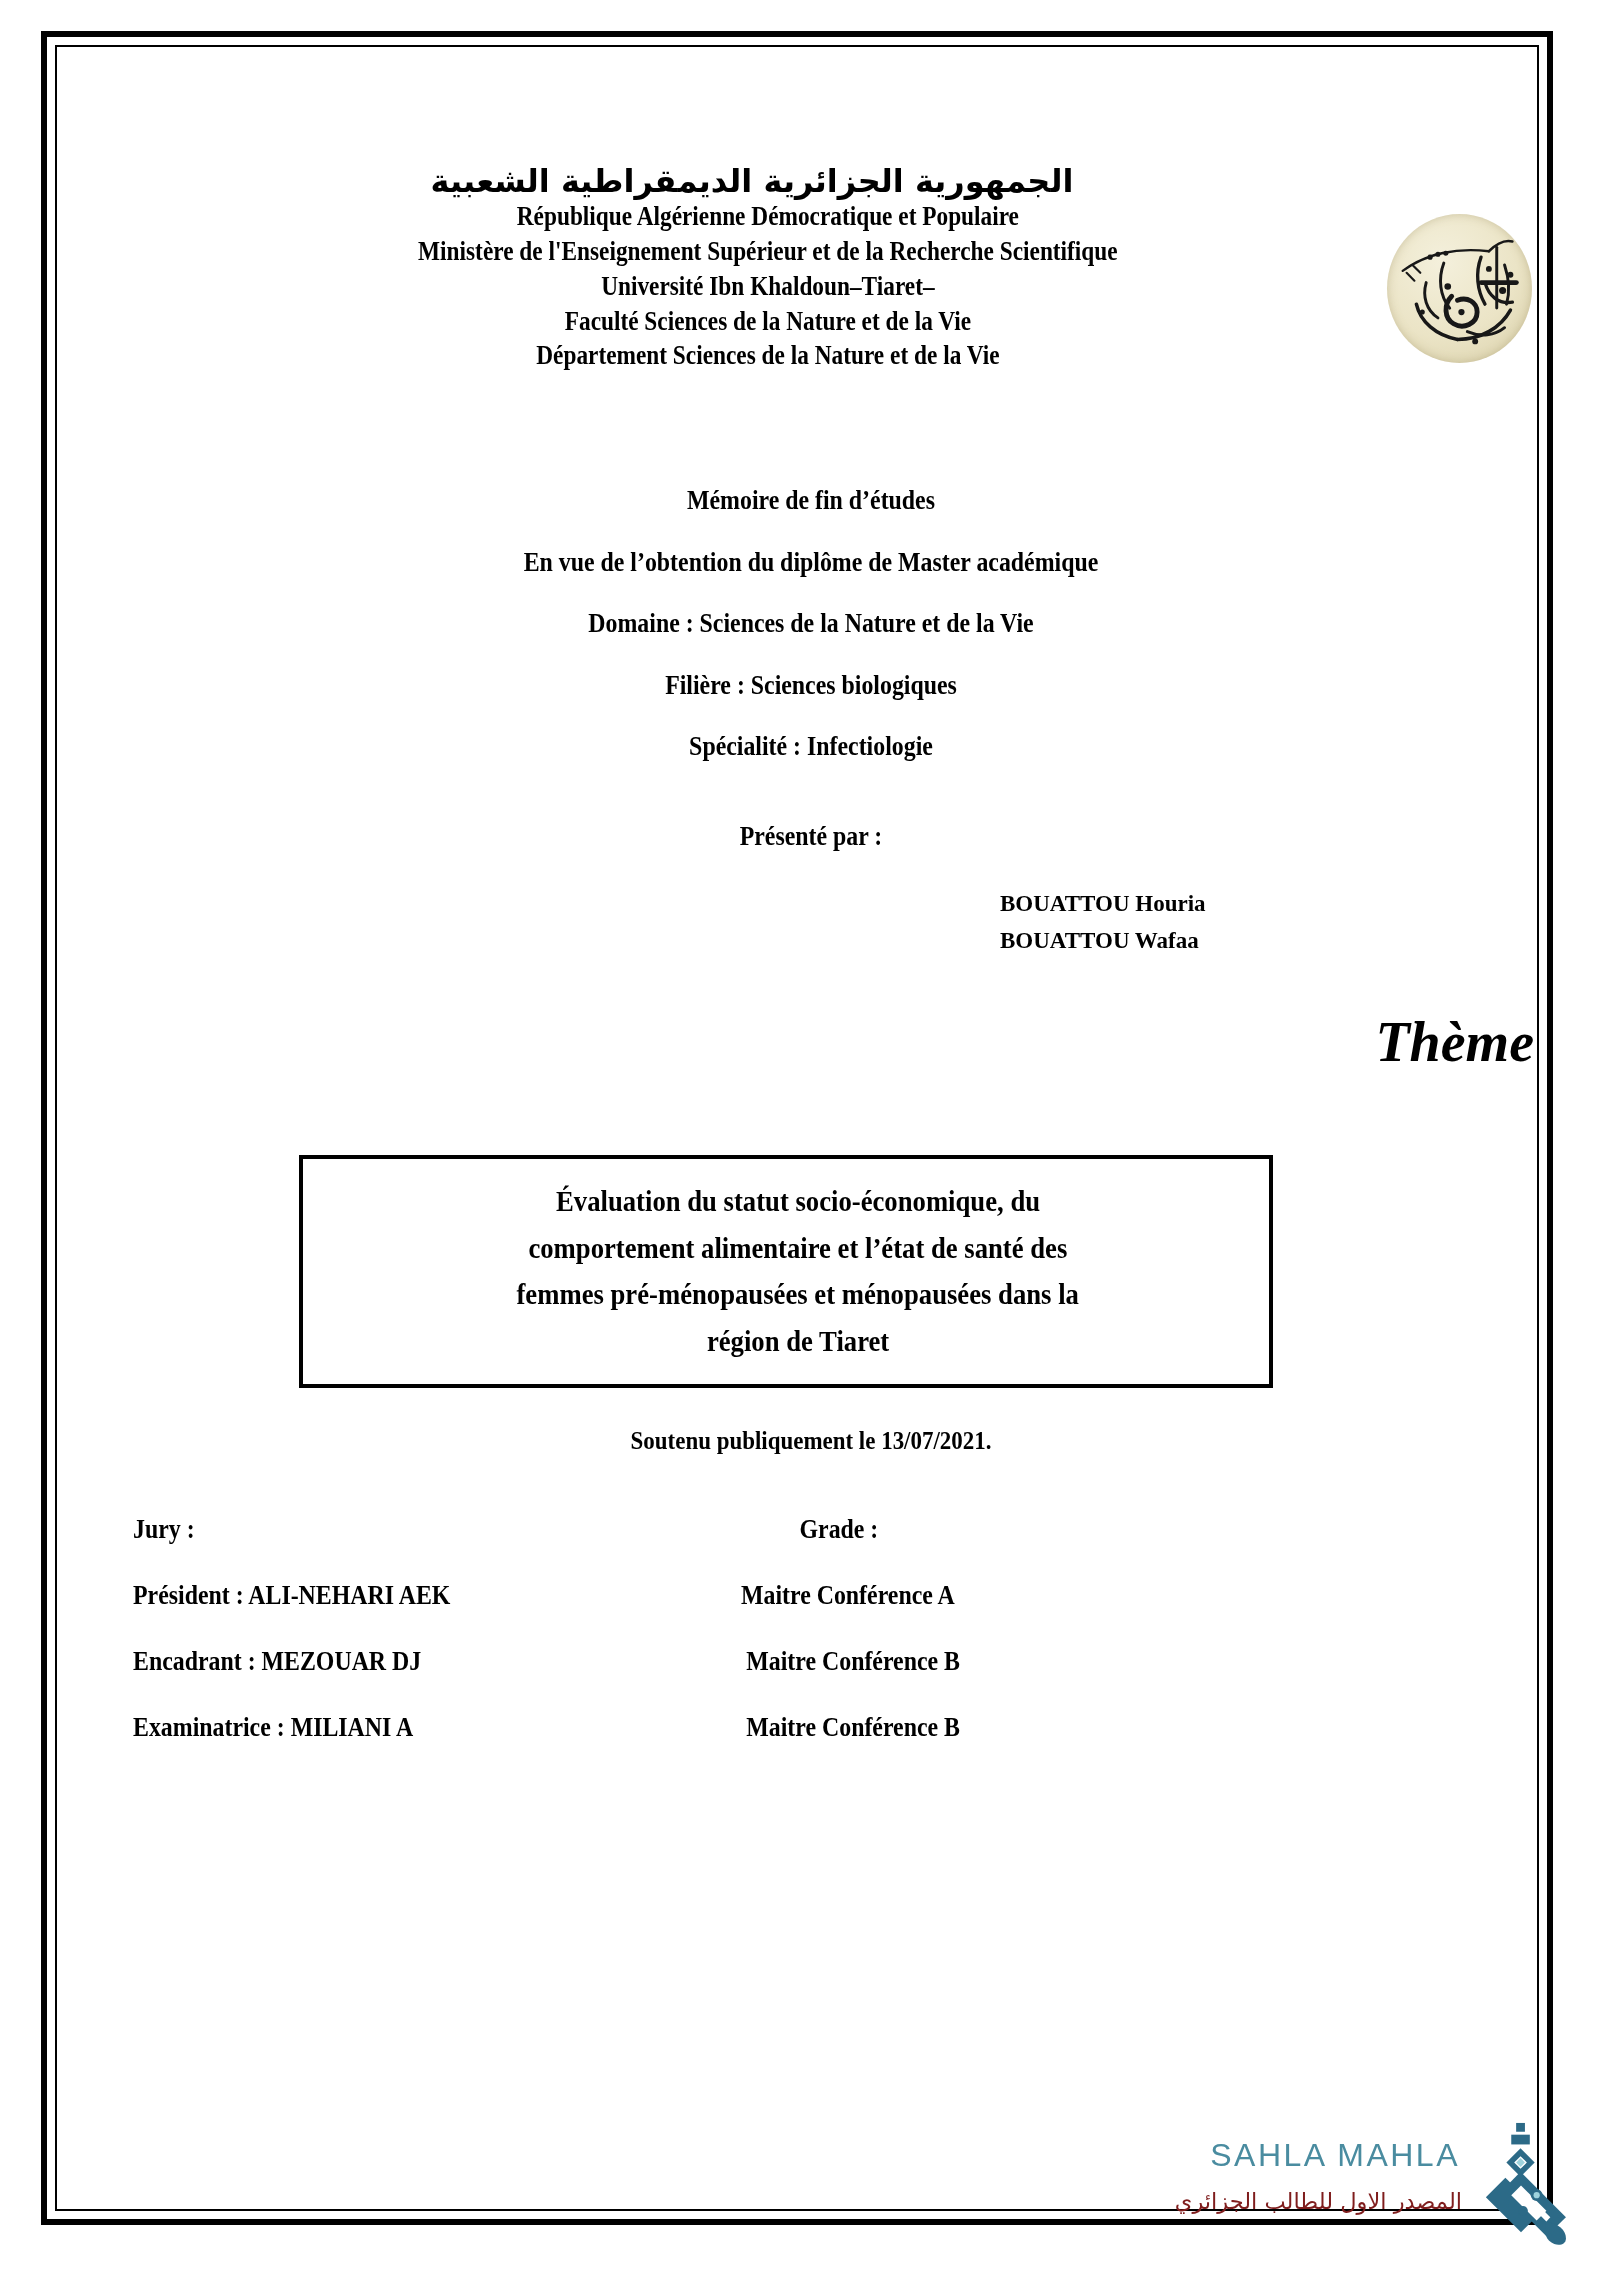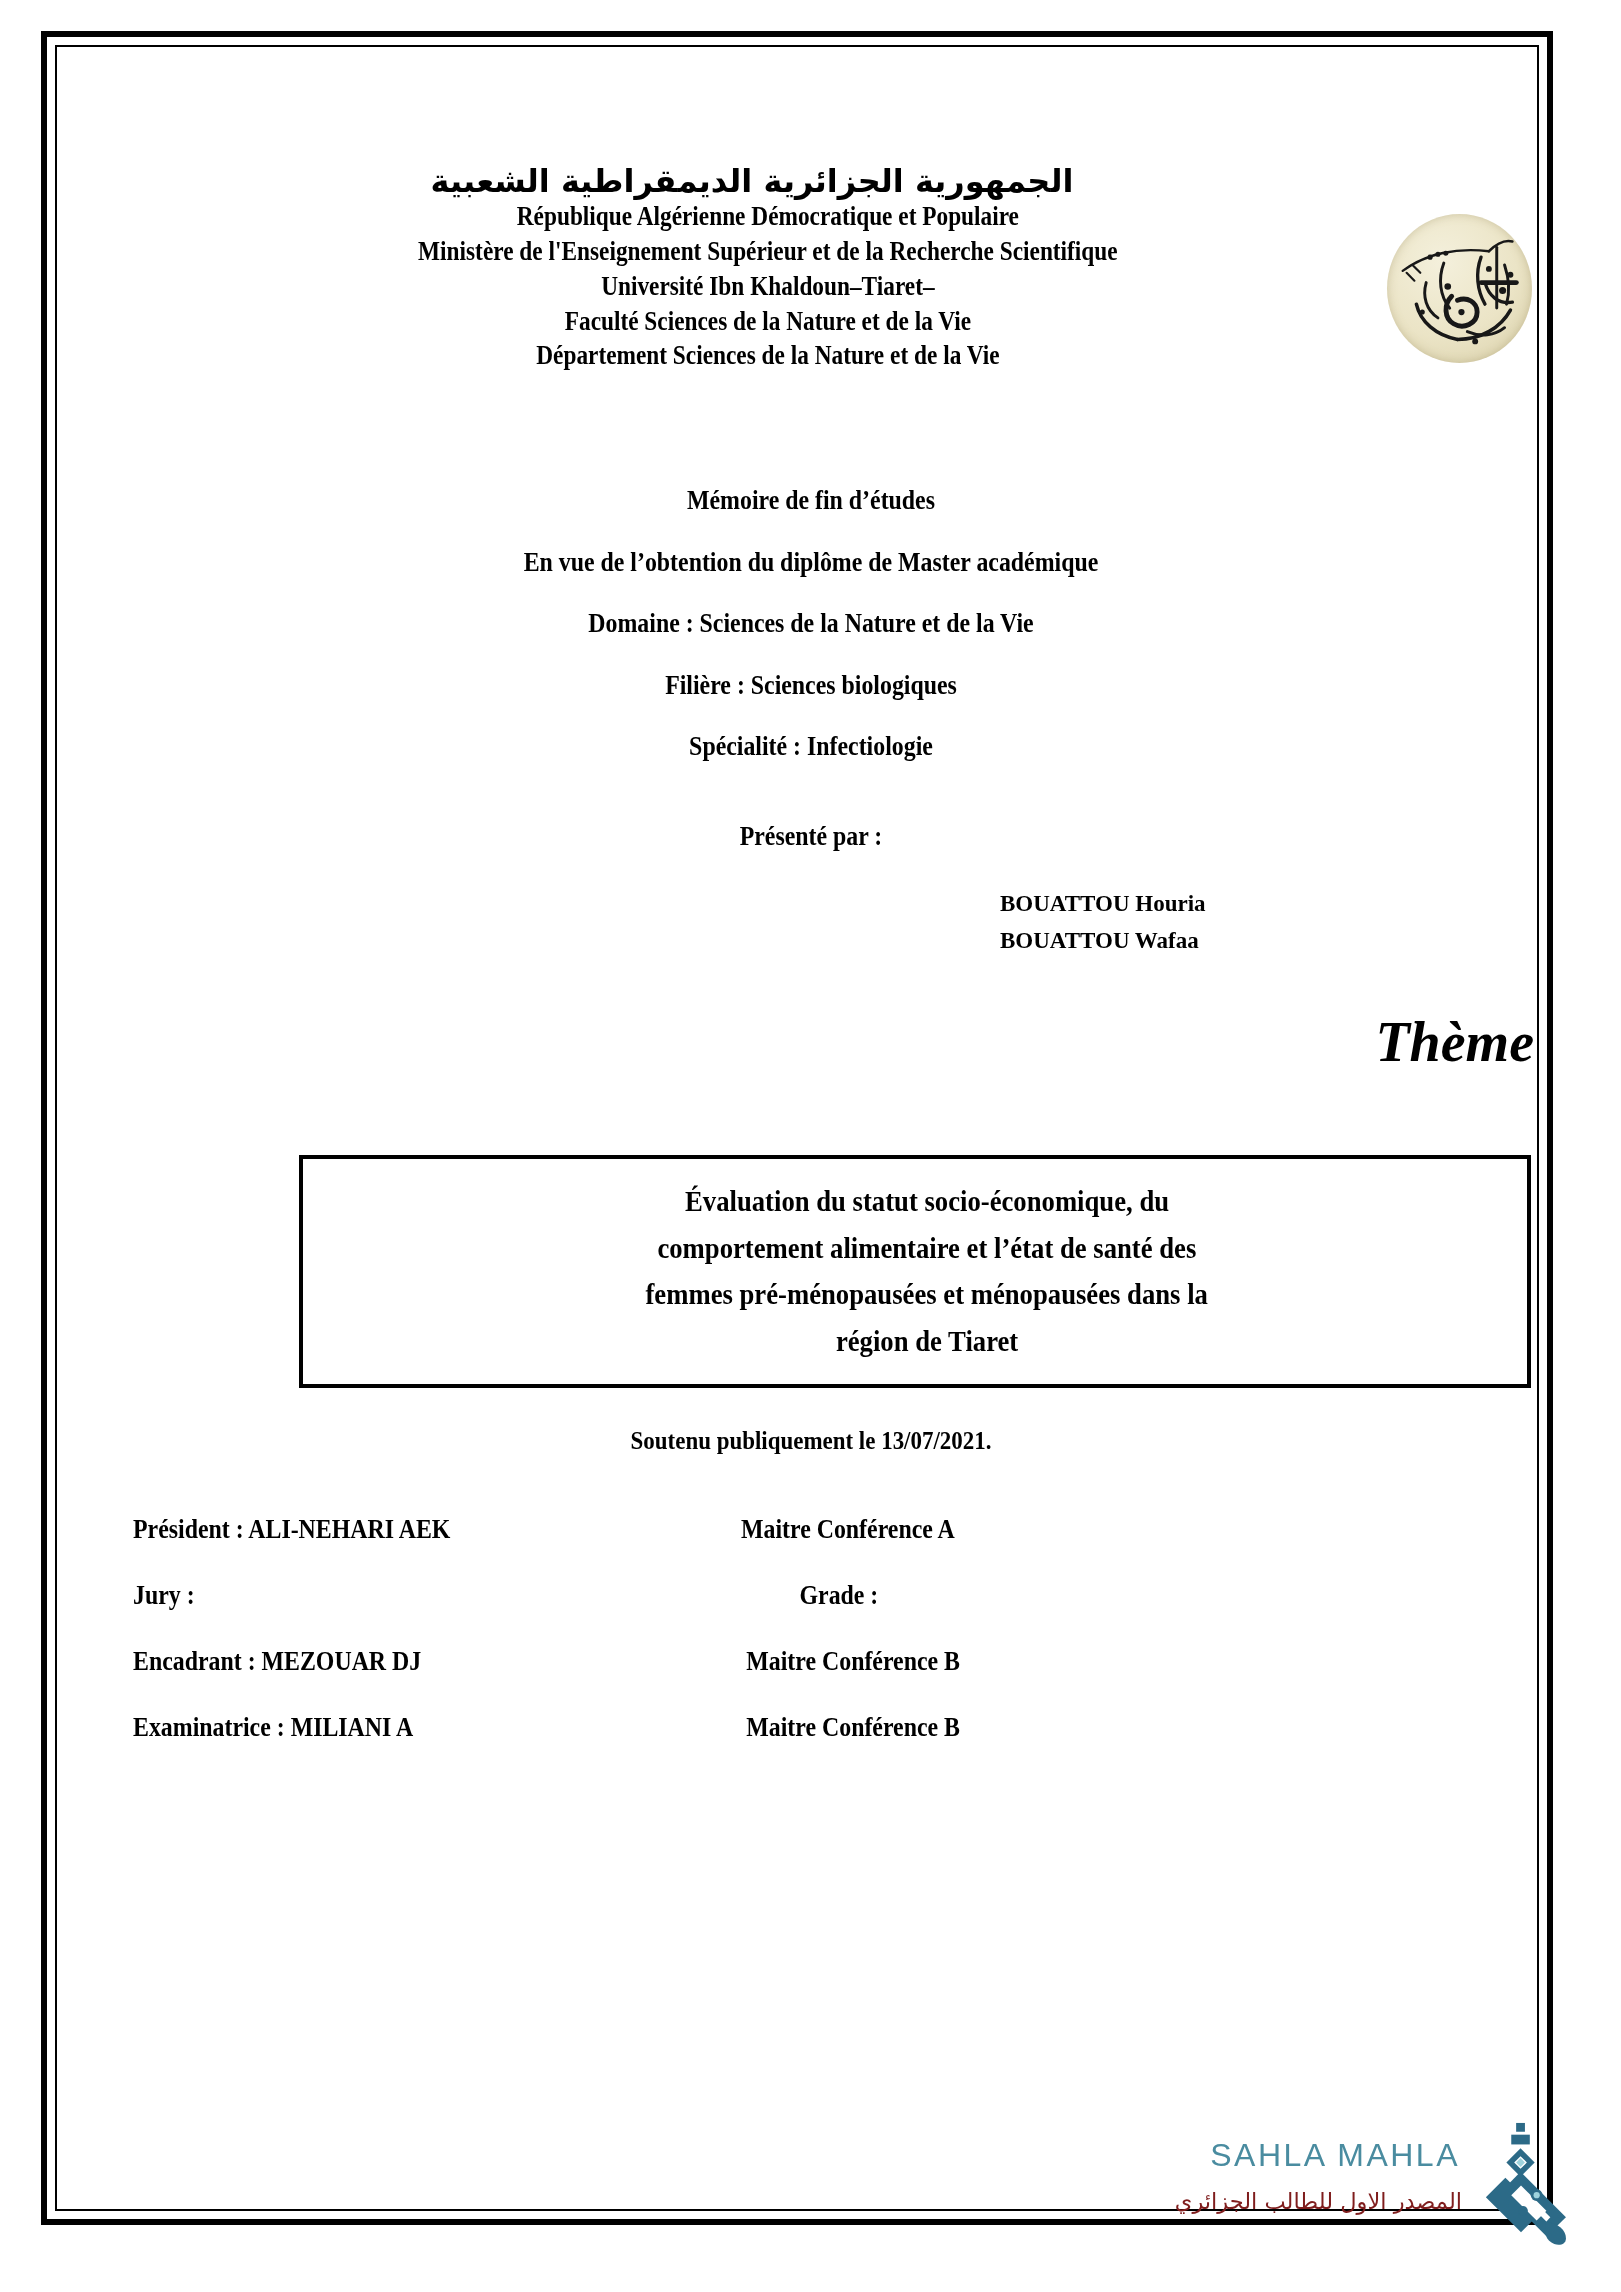--- a/index.html
+++ b/index.html
@@ -114,21 +114,21 @@
     font-size: 56px;
     margin-top: 51px;
     padding-right: 29px;
   }
 
   
   .theme-box {
     position: absolute;
     left: 240px;
     top: 1106px;
-    width: 1232px;
+    width: 974px;
     height: 233px;
     border: 4.9px solid #000000;
     box-sizing: border-box;
     display: flex;
     flex-direction: column;
     justify-content: center;
     align-items: center;
     padding-left: 24px;
   }
   .theme-line {
@@ -329,27 +329,27 @@
   <div class="theme-box">
     <div class="theme-line">Évaluation du statut socio-économique, du</div>
     <div class="theme-line">comportement alimentaire et l’état de santé des</div>
     <div class="theme-line">femmes pré-ménopausées et ménopausées dans la</div>
     <div class="theme-line">région de Tiaret</div>
   </div>
 
   <div class="soutenu">Soutenu publiquement le 13/07/2021.</div>
 
   <div class="jury">
+    <div class="jury-row head">
+      <div class="jury-left">Jury :</div>
+      <div class="jury-right">Grade :</div>
+    </div>
     <div class="jury-row r1">
       <div class="jury-left">Président : ALI-NEHARI AEK</div>
       <div class="jury-right">Maitre Conférence A</div>
-    </div>
-    <div class="jury-row head">
-      <div class="jury-left">Jury :</div>
-      <div class="jury-right">Grade :</div>
     </div>
     <div class="jury-row r2">
       <div class="jury-left">Encadrant : MEZOUAR DJ</div>
       <div class="jury-right">Maitre Conférence B</div>
     </div>
     <div class="jury-row r3">
       <div class="jury-left">Examinatrice : MILIANI  A</div>
       <div class="jury-right">Maitre Conférence B</div>
     </div>
   </div>

